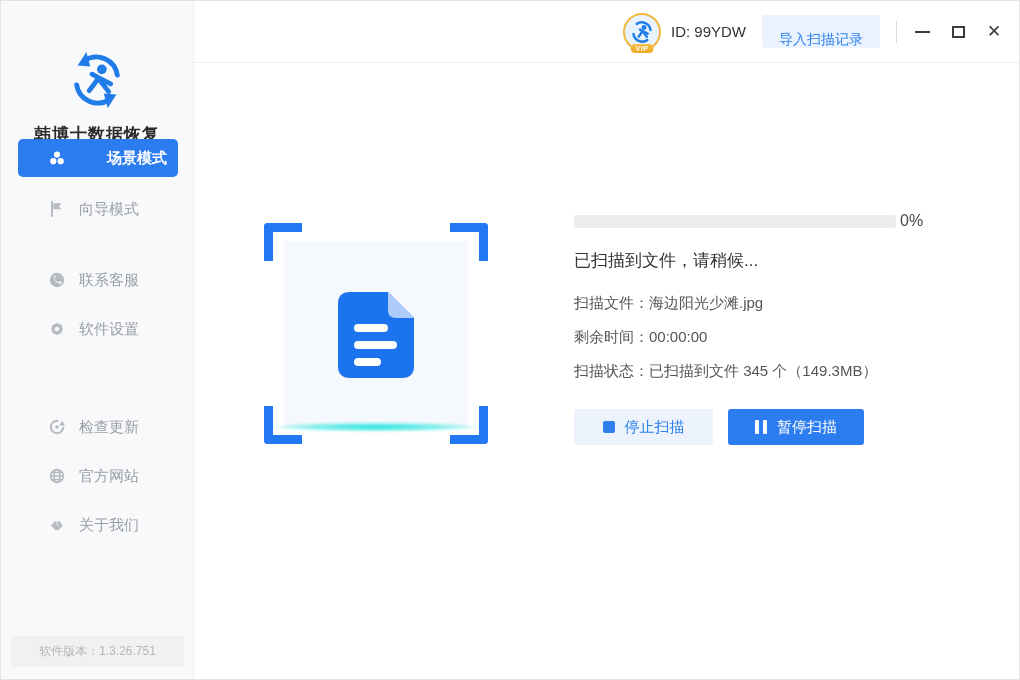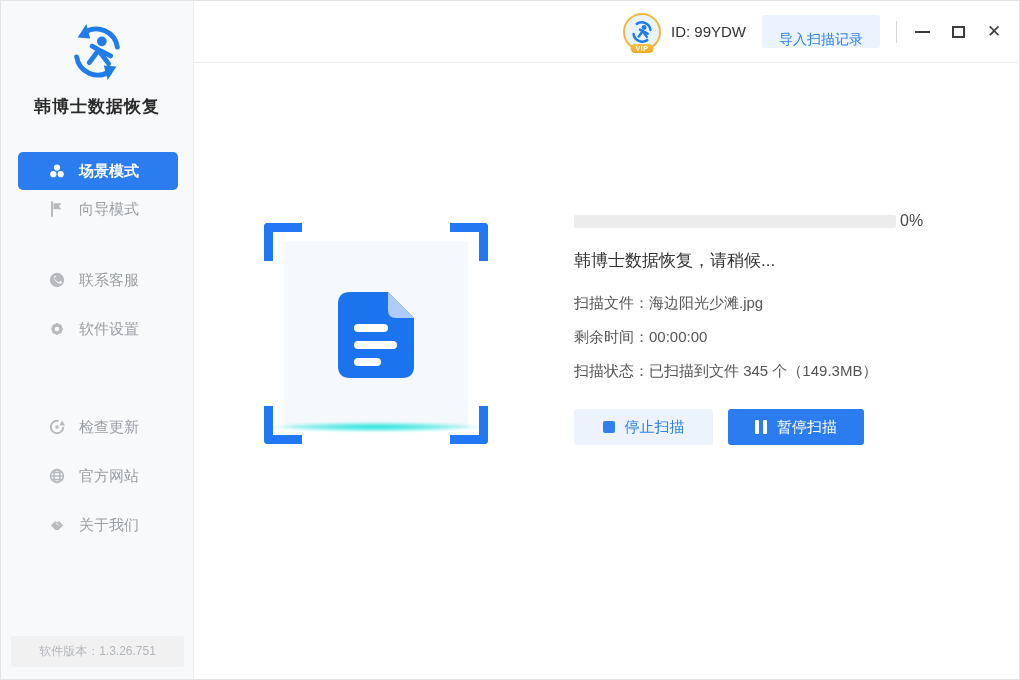--- a/index.html
+++ b/index.html
@@ -9,21 +9,21 @@
     background:#fff; position:relative; overflow:hidden;
     color:#333;
   }
   .window { position:absolute; inset:0; border:1px solid #e3e3e3; background:#fff; }
 
   
   .sidebar {
     position:absolute; left:0; top:0; width:193px; height:678px;
     background:#f8f9fa; border-right:1px solid #ededed;
   }
-  .logo-area { text-align:center; padding-top:20px; }
+  .logo-area { text-align:center; padding-top:20px;margin-top:28px; }
   .logo-svg { width:62px; height:62px; display:inline-block; }
   .app-title { font-size:17px; font-weight:bold; color:#2b2b2b; margin-top:8px; letter-spacing:1px; }
 
   .menu-item {
     position:absolute; left:17px; width:160px; height:36px;
     display:flex; align-items:center; padding-left:31px;
     font-size:15px; color:#9a9fa5; cursor:pointer; border-radius:5px;
   }
   .menu-item .mi-icon { width:16px; height:16px; margin-right:14px; display:inline-flex; align-items:center; justify-content:center; }
   .menu-item.active { background:#2b7cee; color:#fff; font-weight:bold; height:38px; }
@@ -122,21 +122,21 @@
         <circle cx="37" cy="21" r="5" fill="#1f7ce8"></circle>
         <g stroke="#1f7ce8" stroke-width="5" fill="none" stroke-linecap="round">
           <path d="M24 43 L33 31"></path>
           <path d="M27 26 L36 31 L46 36"></path>
           <path d="M34 31 L44 44"></path>
         </g>
       </svg>
       <div class="app-title">韩博士数据恢复</div>
     </div>
 
-    <div class="menu-item active" style="top:151px;">
+    <div class="menu-item active" style="top:138px;gap:28px;">
       <span class="mi-icon">
         <svg viewBox="0 0 16 16" width="16" height="16" fill="#fff">
           <circle cx="8" cy="4.6" r="3.1"></circle>
             <circle cx="4.3" cy="11.2" r="3.1"></circle>
             <circle cx="11.7" cy="11.2" r="3.1"></circle>
         </svg>
       </span>
       <span>场景模式</span>
     </div>
 
@@ -258,21 +258,21 @@
       <i class="corner tr"></i>
       <i class="corner bl"></i>
       <i class="corner br"></i>
     </div>
 
     <div class="progress-track">
       <div class="progress-fill" id="progress-fill" style="width: 0%;"></div>
     </div>
     <span class="progress-label">0%</span>
 
-    <div class="status-title">韩博士数据恢复，请稍候...</div>
+    <div class="status-title">已扫描到文件，请稍候...</div>
 
     <div class="detail-row row-file">
       <span>扫描文件：</span><span class="val">海边阳光少滩.jpg</span>
     </div>
     <div class="detail-row row-time">
       <span>剩余时间：</span><span class="val">00:00:00</span>
     </div>
     <div class="detail-row row-status">
       <span>扫描状态：</span><span class="val">已扫描到文件 345 个（149.3MB）</span>
     </div>

